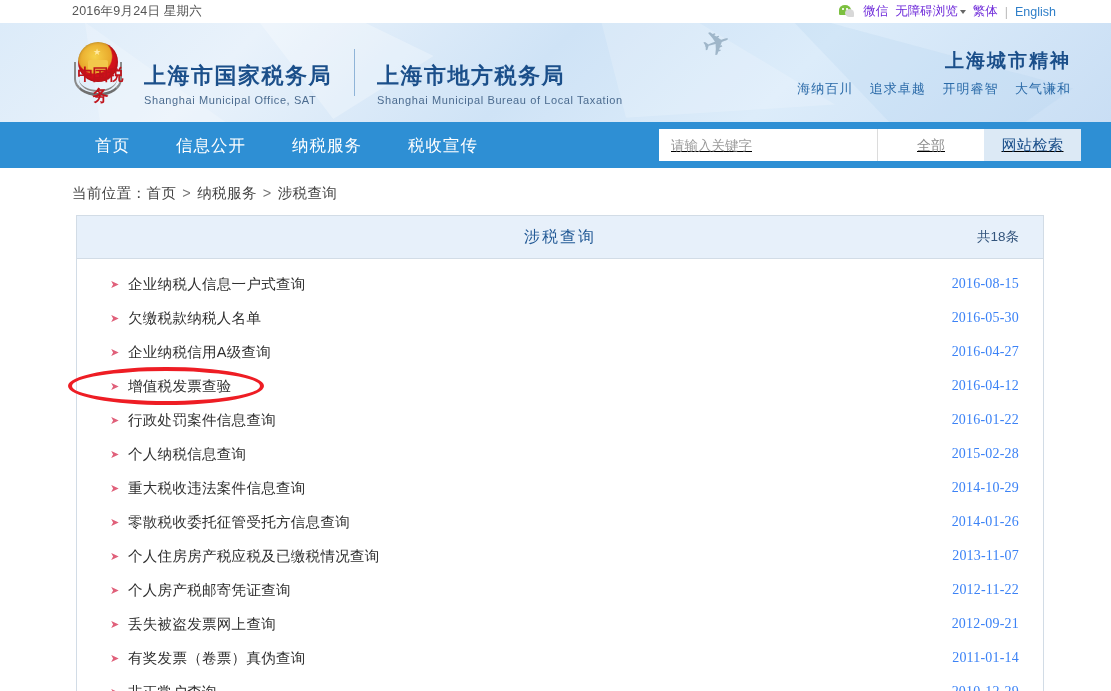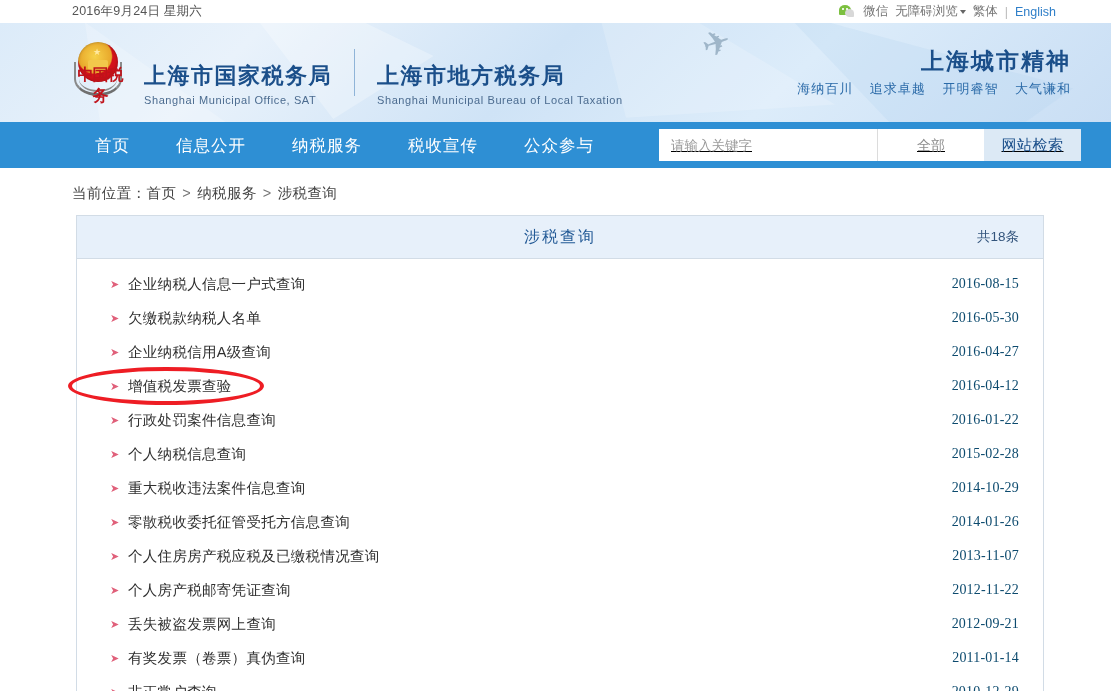--- a/index.html
+++ b/index.html
@@ -38,21 +38,21 @@
   .wechat-icon .b1, .wechat-icon .b2 {
     position: absolute;
     border-radius: 50% 50% 50% 10%;
     background: #7bbf3c;
   }
   .wechat-icon .b1 { width: 12px; height: 10px; left: 0; top: 1px; background:#7cc040; }
   .wechat-icon .b2 { width: 9px; height: 8px; left: 6px; top: 5px; background:#d8d8d8; border-radius:50% 50% 10% 50%; }
   .wechat-icon .d { position:absolute; width:1.6px; height:1.6px; background:#fff; border-radius:50%; }
   .wechat-icon .d1 { left:3px; top:4px; }
   .wechat-icon .d2 { left:7px; top:4px; }
-  .topbar .lnk { color: #737373; text-decoration: none; cursor: pointer; }
+  .topbar .lnk { color: #6d28d9; text-decoration: none; cursor: pointer; }
   .caret-dn {
     display:inline-block;
     width:0;height:0;
     border-left:3.5px solid transparent;
     border-right:3.5px solid transparent;
     border-top:4px solid #666;
     margin-left:2px;
     vertical-align: middle;
   }
   .topbar .sep { color:#bbb; }
@@ -134,21 +134,21 @@
     text-align: right;
     position: relative;
     padding-right: 10px;
   }
   .plane {
     position:absolute; left:-95px; top:-22px;
     color:#9fb6c9; font-size:34px; line-height:34px;
     transform: rotate(-18deg);
   }
   .spirit .title {
-    font-size: 23px; font-weight: bold; color:#1b4f8a; letter-spacing: 2px;
+    font-size: 19px; font-weight: bold; color:#1b4f8a; letter-spacing: 2px;
     line-height:26px;
   }
   .spirit .mottos {
     margin-top: 6px;
     font-size: 13px; color:#2a6aa8; letter-spacing:1px;
   }
   .spirit .mottos span { margin-left: 12px; }
   .spirit .mottos span:first-child { margin-left:0; }
 
   
@@ -227,21 +227,21 @@
     width: 12px; flex: 0 0 12px;
     color: #e0607a; font-size: 11px; line-height: 11px;
     margin-right: 6px;
   }
   .row .label {
     font-size: 14.5px; color:#2f2f2f; letter-spacing:.3px;
     cursor:pointer; text-decoration:none;
   }
   .row .date {
     margin-left:auto;
-    font-size: 14px; color:#0c4a6e;
+    font-size: 14px; color:#3b82f6;
     font-family: "Liberation Serif", serif;
     letter-spacing:.2px;
   }
 
   
   .marker {
     position: absolute;
     border: 4px solid #ee1d24;
     border-radius: 50%;
     pointer-events: none;
@@ -308,21 +308,20 @@
     </div>
   </div>
 </div>
 
 <div class="navbar">
   <div class="items">
     <a class="nav-item">首页</a>
     <a class="nav-item">信息公开</a>
     <a class="nav-item">纳税服务</a>
     <a class="nav-item">税收宣传</a>
-    <a class="nav-item">公众参与</a>
   </div>
   <div class="searchbox">
     <input class="field" type="text" placeholder="请输入关键字" style="">
     <div class="scope">全部</div>
     <div class="go">网站检索</div>
   </div>
 </div>
 
 <div class="crumb">
   <span>当前位置：</span><a>首页</a><span class="gt">&gt;</span><a>纳税服务</a><span class="gt">&gt;</span><a>涉税查询</a>

